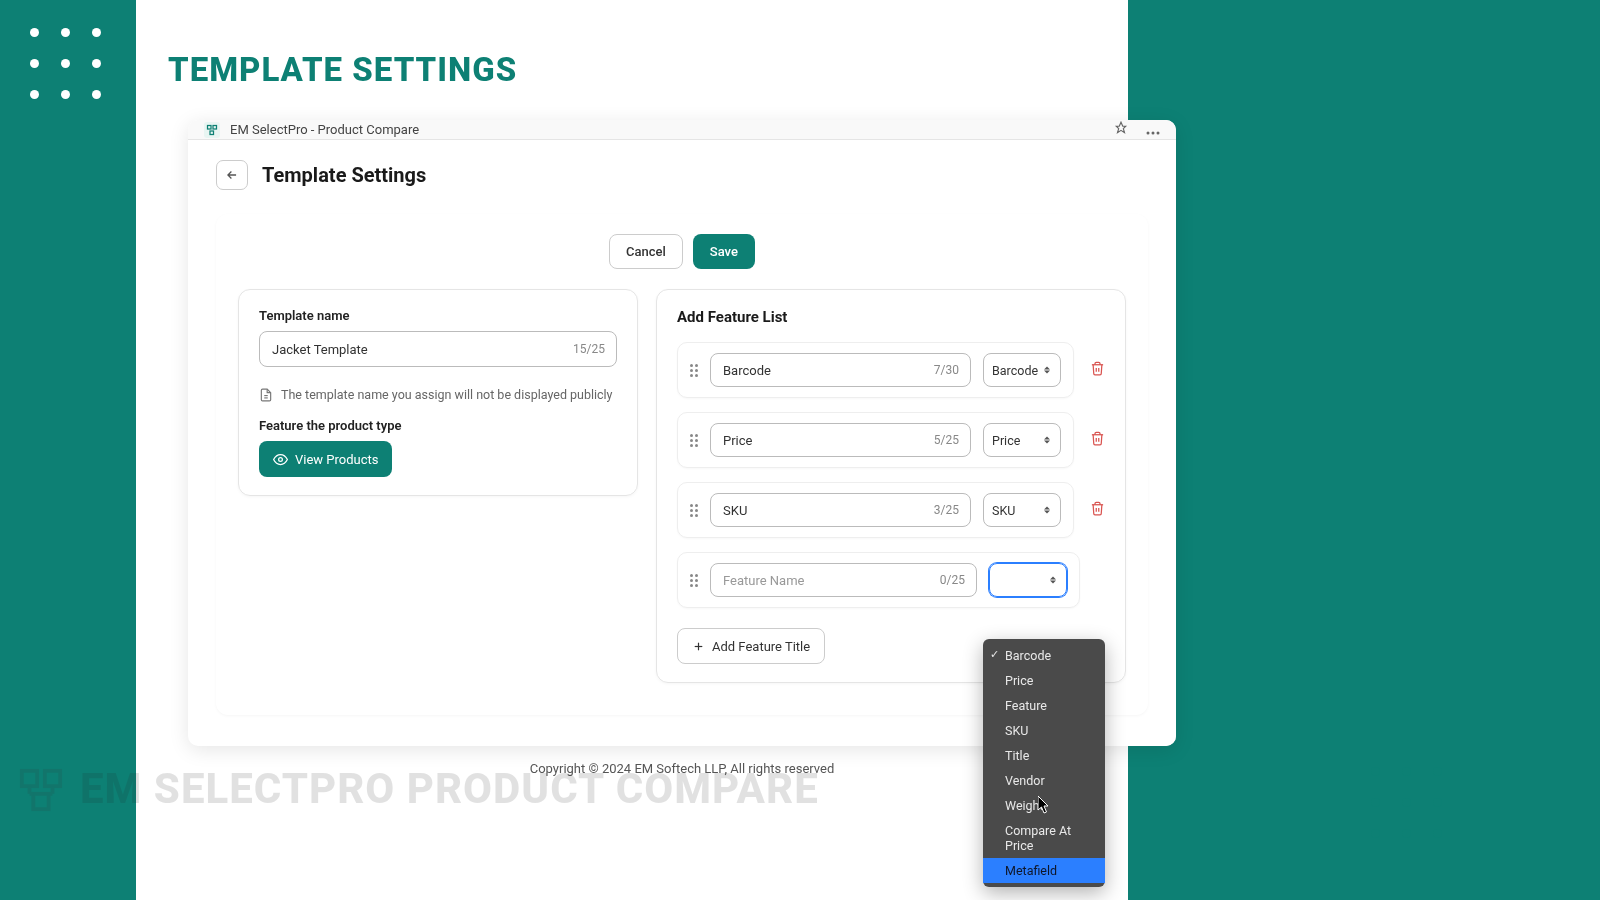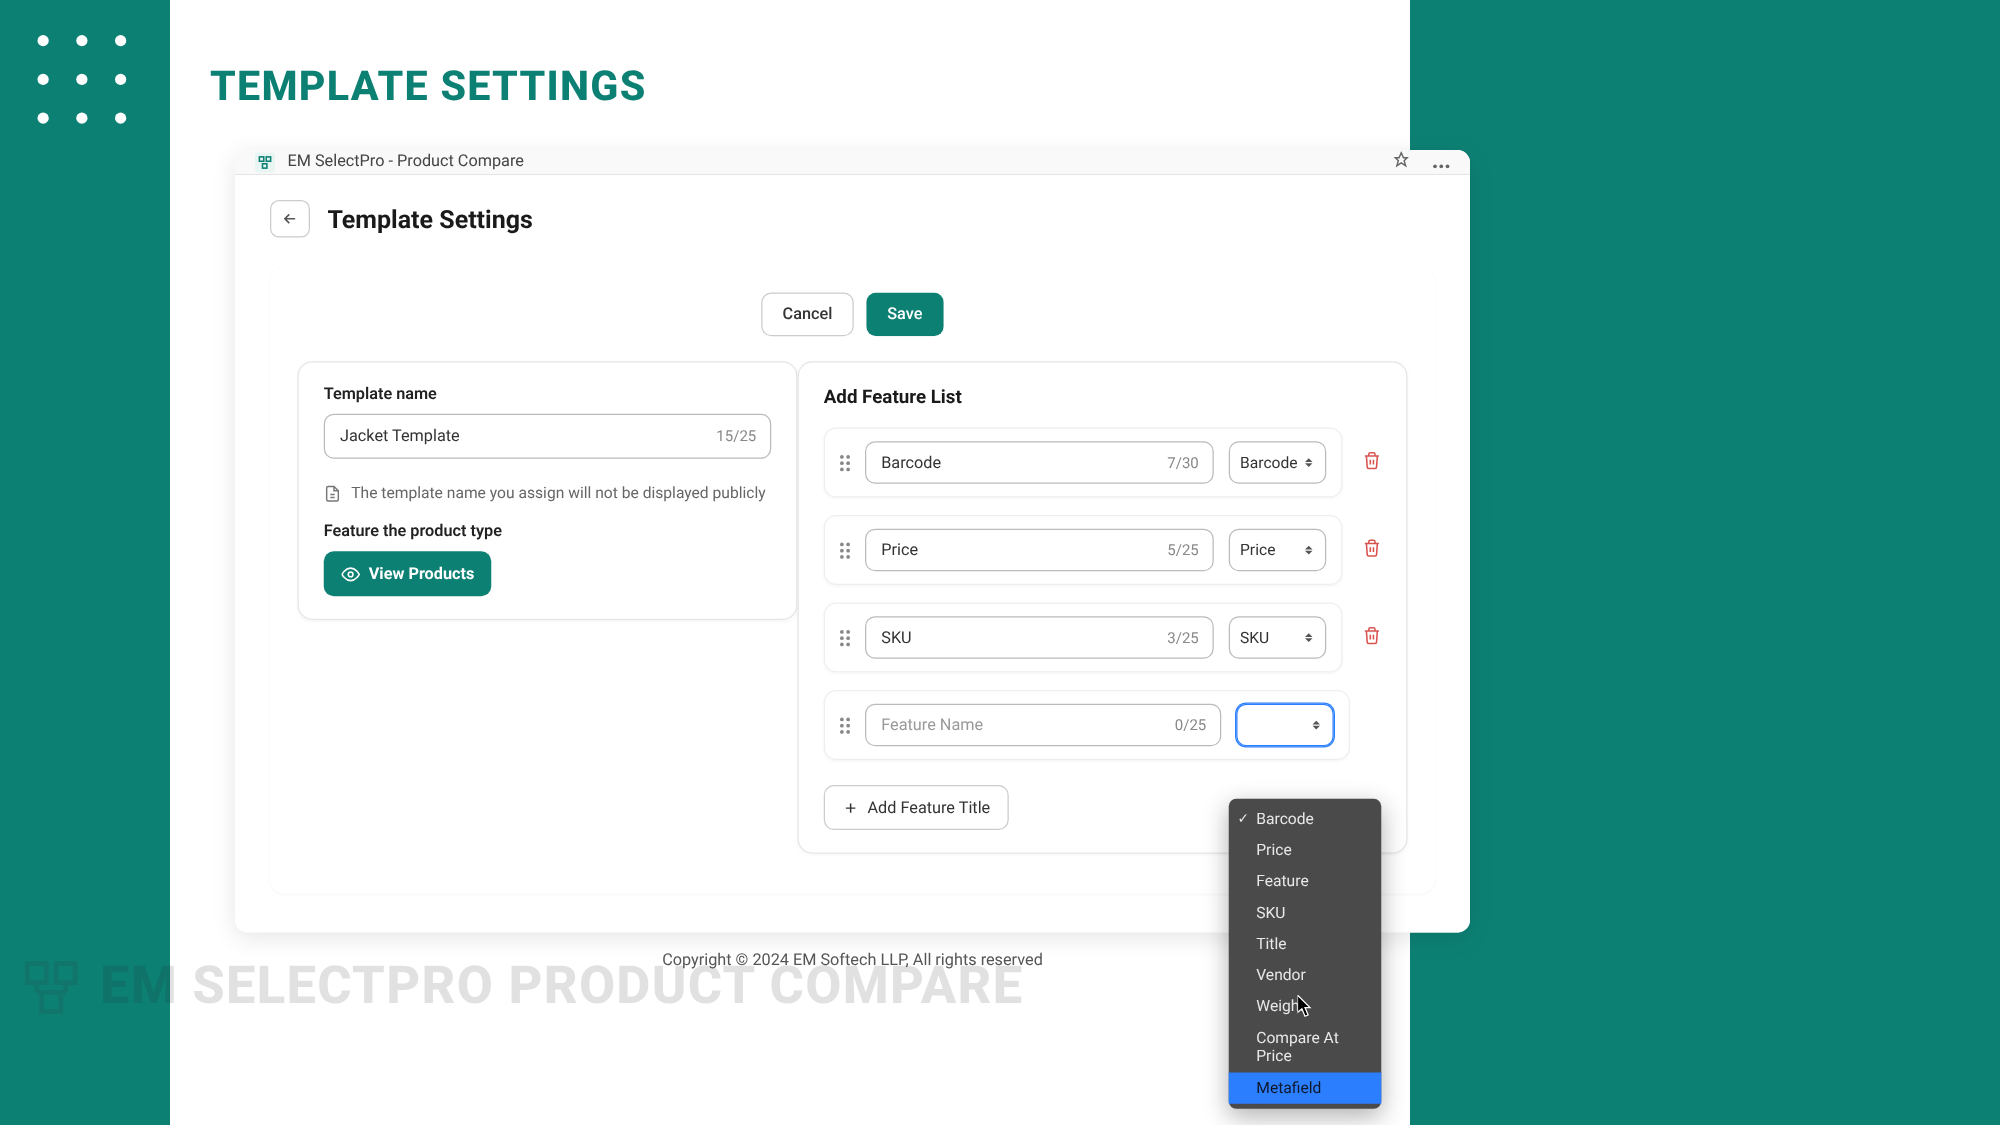--- a/index.html
+++ b/index.html
@@ -18,37 +18,37 @@
 .header-actions{margin-left:auto;display:flex;gap:18px;align-items:center}
 .pin-icon,.more-icon{color:#666;cursor:pointer}
 .page-head{display:flex;align-items:center;gap:14px;padding:20px 28px 14px}
 .back-btn{width:32px;height:30px;border:1px solid #ccc;border-radius:7px;display:flex;align-items:center;justify-content:center;color:#555;cursor:pointer;background:#fff}
 .page-title{font-size:20px;font-weight:700;color:#1a1a1a}
 .content{background:#fff;margin:10px 28px 0;border-radius:12px;padding:20px 22px 32px;box-shadow:0 1px 3px rgba(0,0,0,0.04)}
 .actions-row{display:flex;justify-content:center;gap:10px;margin-bottom:20px}
 .btn{padding:9px 16px;border-radius:8px;font-size:13px;font-weight:500;cursor:pointer;border:1px solid transparent}
 .btn-cancel{background:#fff;border-color:#ccc;color:#333}
 .btn-primary{background:#0d8074;color:#fff}
-.two-col{display:flex;}
+.two-col{display:flex;gap:18px}
 .card{border:1px solid #e5e5e5;border-radius:12px;padding:18px 20px;box-shadow:0 1px 3px rgba(0,0,0,0.04)}
 .card.left{width:400px;align-self:flex-start}
 .card.right{flex:1}
 .lbl{font-size:13px;font-weight:600;color:#222;margin-bottom:8px;display:block}
 .input-wrap{position:relative;margin-bottom:20px}
 .txt-input{width:100%;height:36px;border:1px solid #bbb;border-radius:8px;padding:0 55px 0 12px;font-size:13px;color:#333}
 .char-count{position:absolute;right:12px;top:50%;transform:translateY(-50%);font-size:12px;color:#888}
 .hint{display:flex;align-items:center;gap:8px;font-size:12.5px;color:#666;margin-bottom:16px}
 .hint svg{flex-shrink:0}
 .select-row{display:flex;gap:12px}
 .select{flex:1;height:36px;border:1px solid #bbb;border-radius:8px;padding:0 30px 0 12px;font-size:13px;color:#333;background:#fff;position:relative;display:flex;align-items:center;cursor:pointer}
 .select-caret{position:absolute;right:10px;top:50%;transform:translateY(-50%);display:flex;flex-direction:column;gap:1px}
 .select-caret span{width:0;height:0;border-left:3px solid transparent;border-right:3px solid transparent}
 .select-caret .up{border-bottom:3px solid #555}
 .select-caret .dn{border-top:3px solid #555}
-.view-btn{height:36px;padding:0 14px;background:#0d8074;color:#fff;border-radius:8px;display:flex;align-items:center;gap:7px;font-size:13px;font-weight:700;cursor:pointer}
+.view-btn{height:36px;padding:0 14px;background:#0d8074;color:#fff;border-radius:8px;display:flex;align-items:center;gap:7px;font-size:13px;font-weight:400;cursor:pointer}
 .section-title{font-size:15px;font-weight:700;color:#1a1a1a;margin-bottom:16px}
 .feat-row{margin-bottom:14px}
 .feat-inner{border:1px solid #eee;border-radius:10px;padding:10px 12px;display:flex;align-items:center;gap:12px;box-shadow:0 1px 2px rgba(0,0,0,0.03)}
 .drag-handle{color:#999;cursor:grab;font-size:13px;display:grid;grid-template-columns:repeat(2,1fr);gap:2px}
 .drag-handle span{width:3px;height:3px;background:#888;border-radius:50%}
 .feat-input{flex:1;position:relative}
 .feat-input input{width:100%;height:34px;border:1px solid #bbb;border-radius:8px;padding:0 48px 0 12px;font-size:13px;color:#333}
 .feat-input input::placeholder{color:#999}
 .feat-select{width:78px;height:34px;border:1px solid #bbb;border-radius:8px;padding:0 8px;font-size:12.5px;color:#333;display:flex;align-items:center;justify-content:space-between;cursor:pointer;position:relative}
 .feat-select.active{border-color:#2b7fff;box-shadow:0 0 0 1px #2b7fff}

